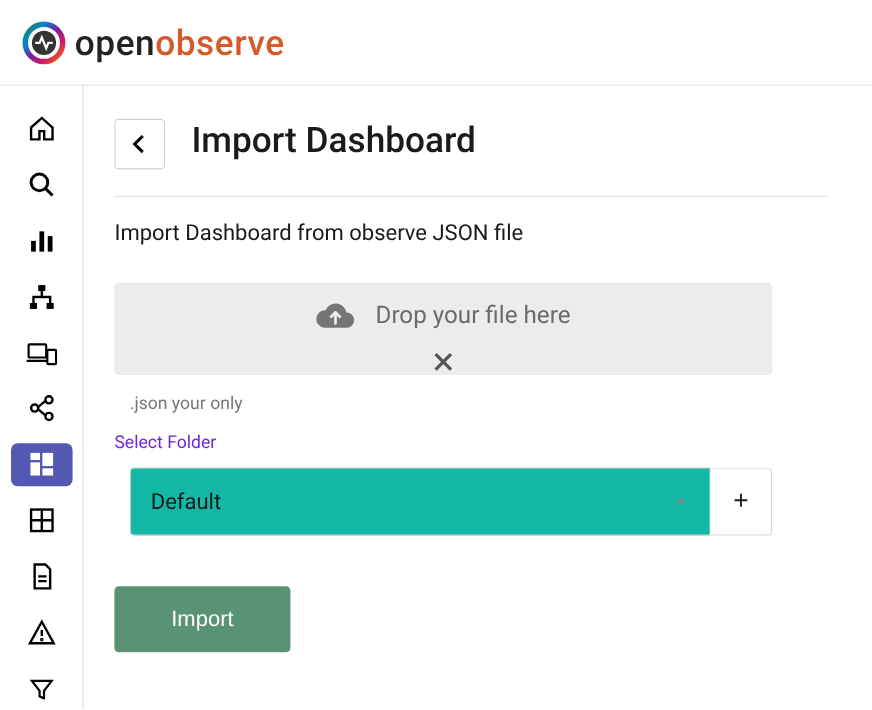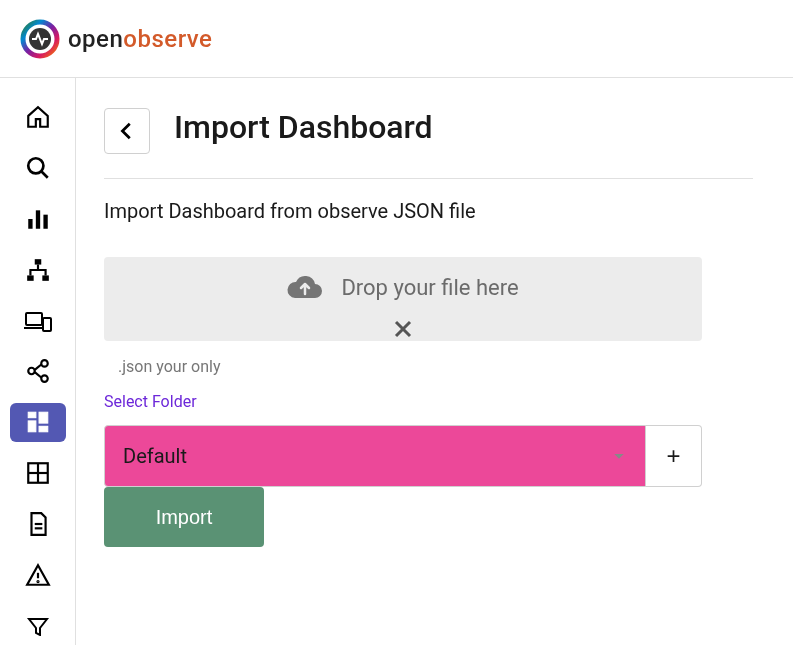--- a/index.html
+++ b/index.html
@@ -25,21 +25,21 @@
       display: flex;
       align-items: center;
       gap: 8px;
     }
     .logo-mark {
       width: 40px;
       height: 40px;
       position: relative;
     }
     .logo-text {
-      font-size: 24px;
+      font-size: 32px;
       font-weight: 500;
       letter-spacing: 0.5px;
     }
     .logo-open {
       color: #222;
     }
     .logo-observe {
       color: #d35a2a;
     }
     .container {
@@ -142,26 +142,27 @@
     .select-row {
       display: flex;
       margin-top: 14px;
       max-width: 598px;
     }
     .folder-select {
       flex: 1;
       height: 62px;
       border: 1px solid #d0d0d0;
       border-radius: 4px;
-      background: #ec4899;
+      background: #14b8a6;
       display: flex;
       align-items: center;
       justify-content: space-between;
       padding: 0 18px;
       cursor: pointer;
+      margin-left: 14px;
     }
     .folder-select-text {
       font-size: 20px;
       color: #1a1a1a;
     }
     .add-folder {
       width: 56px;
       height: 62px;
       border: 1px solid #d0d0d0;
       border-left: none;
@@ -171,20 +172,21 @@
       align-items: center;
       justify-content: center;
       cursor: pointer;
       font-size: 24px;
       color: #1a1a1a;
     }
     .folder-select {
       border-radius: 4px 0 0 4px;
     }
     .import-button {
+      margin-top: 46px;
       width: 160px;
       height: 60px;
       background: #5a9274;
       color: #fff;
       border: none;
       border-radius: 4px;
       font-size: 20px;
       font-weight: 500;
       cursor: pointer;
     }

